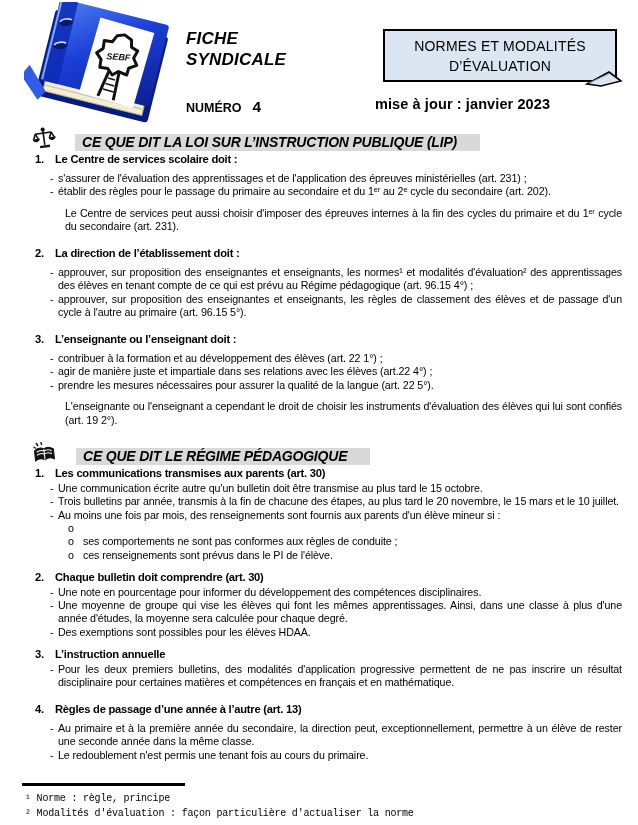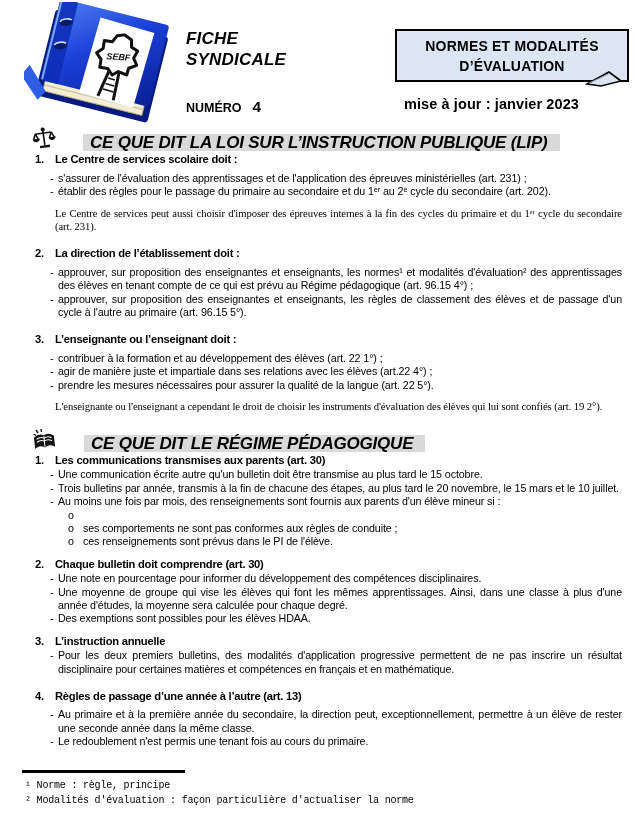--- a/index.html
+++ b/index.html
@@ -5,46 +5,46 @@
   html,body{margin:0;padding:0;background:#888;}
   .page{width:638px;height:825px;position:relative;background:#fff;overflow:hidden;
         font-family:"Liberation Sans",sans-serif;color:#000;margin:0 auto;}
 
   
   .binder{position:absolute;left:24px;top:2px;width:154px;height:124px;}
   .fiche-title{position:absolute;left:186px;top:28px;font-size:17px;font-weight:bold;
                font-style:italic;line-height:21px;letter-spacing:.2px;}
   .numero{position:absolute;left:186px;top:98px;font-size:12.5px;font-weight:bold;}
   .numero .n4{font-size:15.5px;margin-left:11px;}
-  .normes-box{position:absolute;left:395px;top:29px;width:230px;height:49px;background:#dce6f2;
+  .normes-box{position:absolute;left:383px;top:29px;width:230px;height:49px;background:#dce6f2;
               border:2px solid #000;display:flex;flex-direction:column;justify-content:center;
-              text-align:center;font-weight:bold;font-size:14px;line-height:20px;letter-spacing:.2px;}
+              text-align:center;font-weight:normal;font-size:14px;line-height:20px;letter-spacing:.2px;}
   .fold{position:absolute;left:585px;top:69px;}
-  .maj{position:absolute;left:375px;top:96px;width:233px;text-align:center;
+  .maj{position:absolute;left:375px;top:96px;width:233px;text-align:left;
        font-size:14.5px;font-weight:bold;letter-spacing:.1px;}
 
   
   .body{position:absolute;left:35px;right:16px;top:124px;font-size:10.7px;line-height:13.4px;letter-spacing:-0.1px;}
   .sec-hdr{display:flex;align-items:flex-end;}
   .sec-hdr .ico{margin-left:-3px;margin-right:19px;flex:none;transform:translateY(3px);}
-  .bar{background:#d9d9d9;font-weight:bold;font-style:italic;font-size:17px;
-       padding:2px 12px 2px 7px;letter-spacing:-0.2px;margin-left:8px;}
+  .bar{background:#d9d9d9;font-weight:bold;font-style:italic;font-size:14px;
+       padding:2px 23px 2px 7px;letter-spacing:-0.2px;}
   .item{margin-top:14px;}
   .item.tight{margin-top:9px;}
   .item.first{margin-top:2px;}
   .ititle{display:flex;font-weight:bold;font-size:11.2px;letter-spacing:-0.25px;}
   .ititle .num{width:20px;flex:none;}
   .blk{margin-top:5px;}
   .blk.none{margin-top:1px;}
   .bullet{display:flex;margin-left:15px;}
   .bullet .m{width:8px;flex:none;}
   .bullet .tx{flex:1;text-align:justify;}
   .sub{display:flex;margin-left:33px;}
   .sub .m{width:15px;flex:none;}
-  .para{margin-left:20px;margin-top:8px;text-align:justify;font-family:Liberation Serif, serif;}
+  .para{margin-left:30px;margin-top:8px;text-align:justify;}
 
   
   .footrule{width:163px;height:3px;background:#000;margin:21px 0 5px -13px;}
   .footnote{margin-left:-10px;font-family:Liberation Mono, monospace;font-size:10px;
             line-height:15px;letter-spacing:-0.2px;}
 </style>
 </head>
 <body>
 
 <div class="page">

